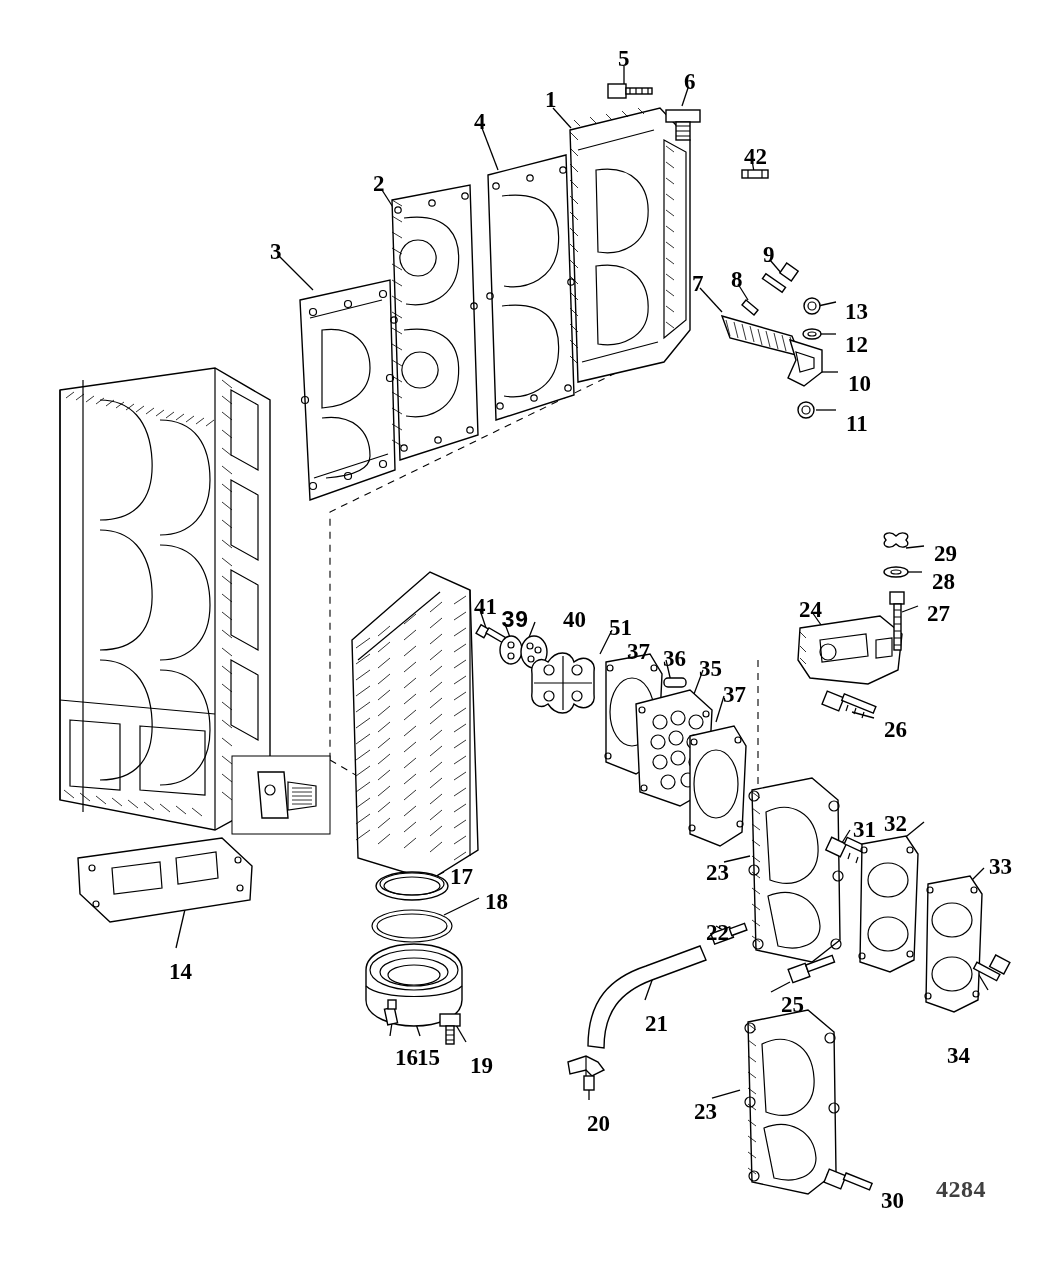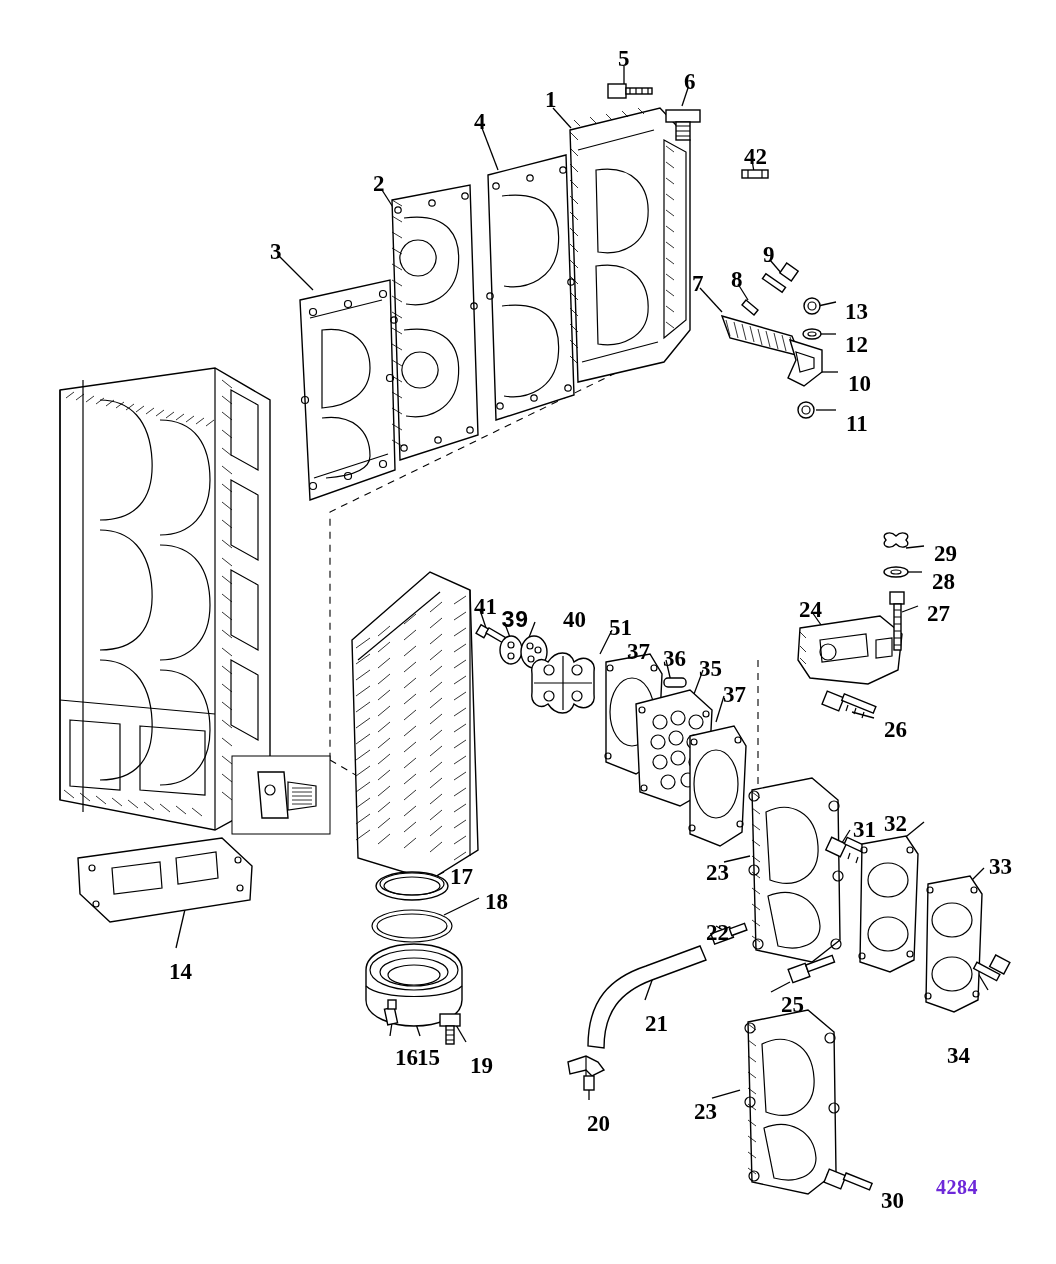--- a/index.html
+++ b/index.html
@@ -22,23 +22,23 @@
     font-family: "Liberation Serif", serif;
     font-size: 23px;
     font-weight: bold;
     color: #000000;
     line-height: 1;
     white-space: nowrap;
   }
   .sheet-code {
     position: absolute;
     font-family: "Liberation Serif", serif;
-    font-size: 20px;
+    font-size: 24px;
     font-weight: bold;
-    color: #6d28d9;
+    color: #404040;
     letter-spacing: 0.5px;
   }
   svg.art {
     position: absolute;
     left: 0;
     top: 0;
     width: 1056px;
     height: 1264px;
   }
   .ln { stroke: #000; stroke-width: 1.3; fill: none; }

